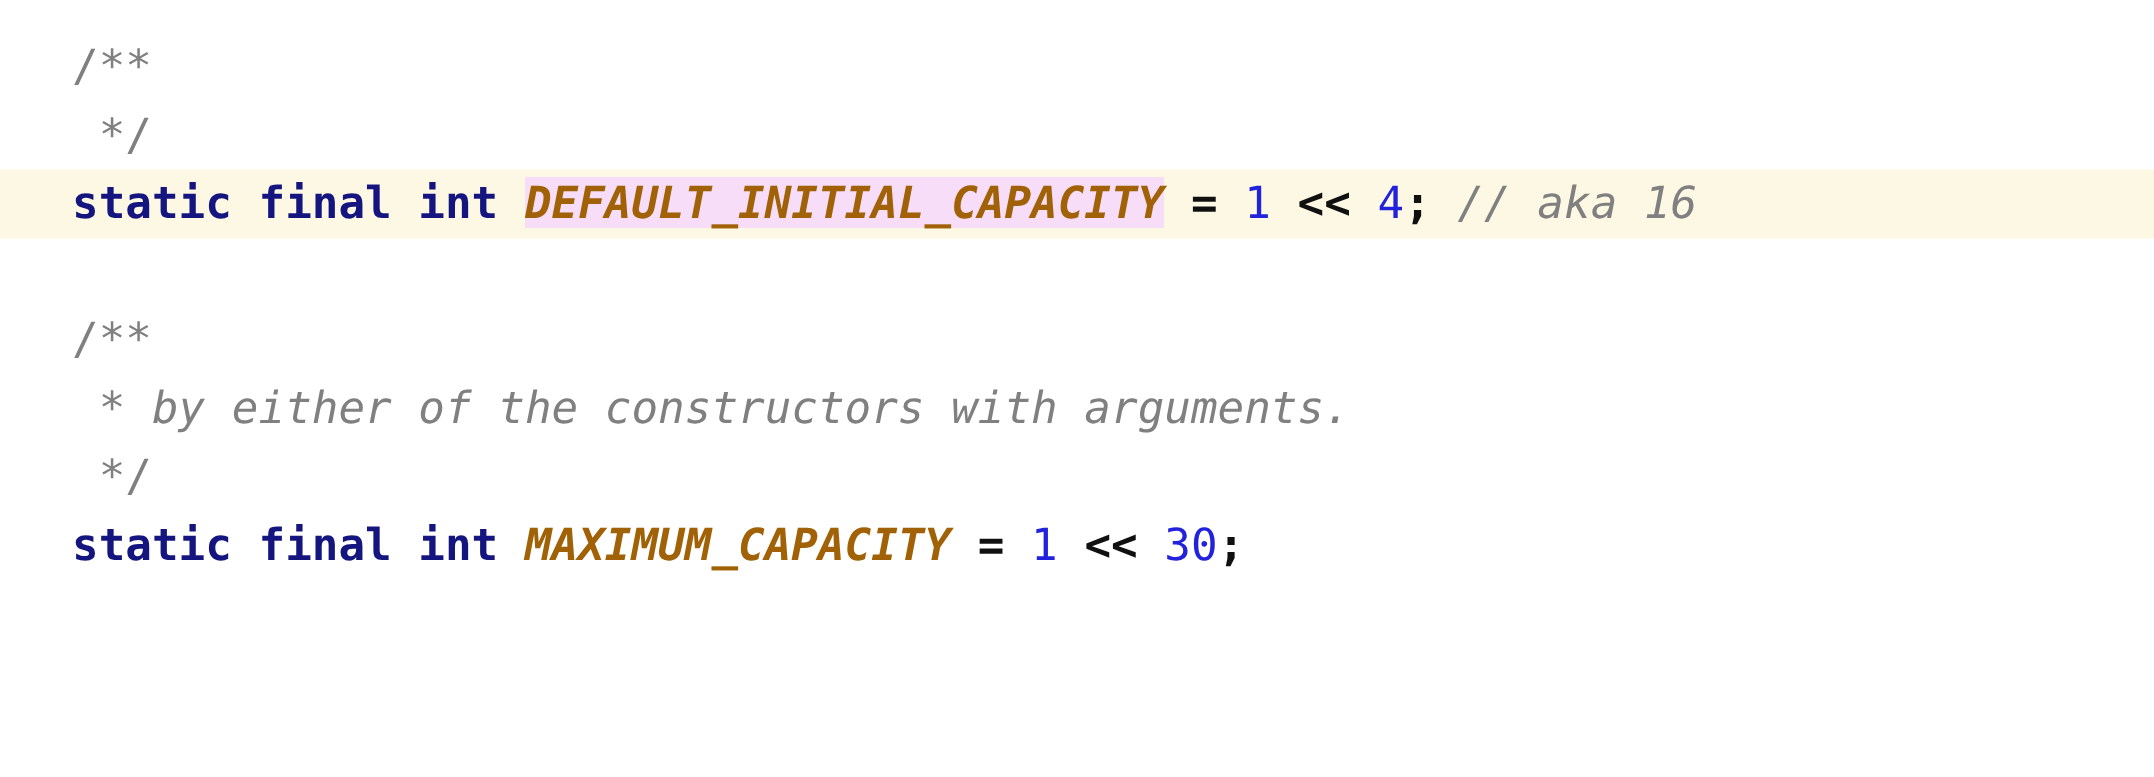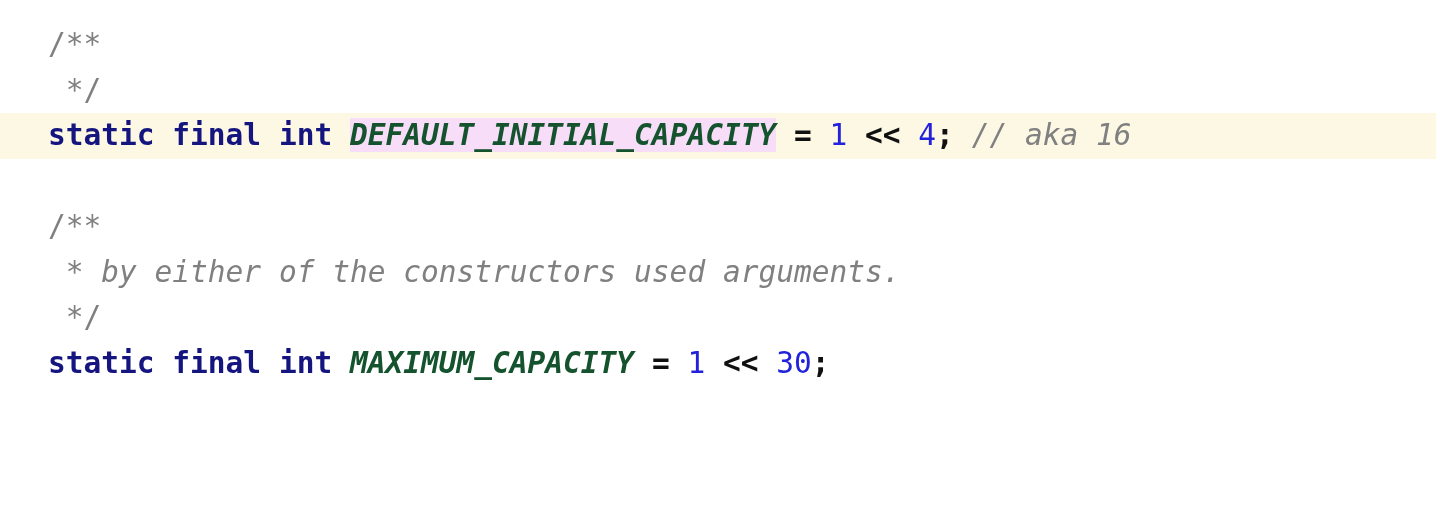--- a/index.html
+++ b/index.html
@@ -59,21 +59,21 @@
     color: #808080;
     font-style: normal;
   }
   .tok-keyword {
     color: #151580;
     font-weight: bold;
     font-style: normal;
     text-align: center;
   }
   .tok-ident {
-    color: #14532d;
+    color: #a16207;
     font-weight: bold;
     font-style: italic;
   }
   .tok-ident.occurrence {
     background: #f7ddf7;
   }
   .tok-number {
     color: #2222dd;
     font-weight: normal;
     font-style: normal;
@@ -95,16 +95,16 @@
 </head>
 <body>
 
 <div id="code-view">
 
 <div class="code-line"><span class="tok-comment-plain">/**</span></div>
     <div class="code-line"><span class="tok-comment-plain"> */</span></div>
     <div class="code-line highlighted"><span class="line-inner"><span class="tok-keyword">static final int </span><span class="tok-ident occurrence">DEFAULT_INITIAL_CAPACITY</span><span class="tok-plain"> </span><span class="tok-op">=</span><span class="tok-plain"> </span><span class="tok-number">1</span><span class="tok-plain"> </span><span class="tok-op">&lt;&lt;</span><span class="tok-plain"> </span><span class="tok-number">4</span><span class="tok-punct">;</span><span class="tok-plain"> </span><span class="tok-comment">// aka 16</span></span></div>
     <div class="code-line blank-line">&nbsp;</div>
     <div class="code-line"><span class="tok-comment-plain">/**</span></div>
-    <div class="code-line"><span class="tok-comment"> * by either of the constructors used arguments.</span></div>
+    <div class="code-line"><span class="tok-comment"> * by either of the constructors with arguments.</span></div>
     <div class="code-line"><span class="tok-comment-plain"> */</span></div>
     <div class="code-line"><span class="tok-keyword">static final int </span><span class="tok-ident">MAXIMUM_CAPACITY</span><span class="tok-plain"> </span><span class="tok-op">=</span><span class="tok-plain"> </span><span class="tok-number">1</span><span class="tok-plain"> </span><span class="tok-op">&lt;&lt;</span><span class="tok-plain"> </span><span class="tok-number">30</span><span class="tok-punct">;</span></div>
   </div>
 
 </body></html>

